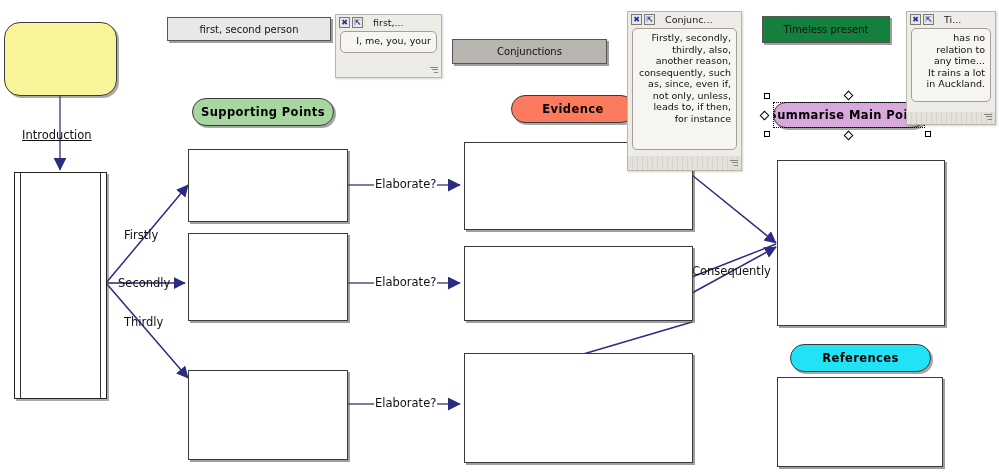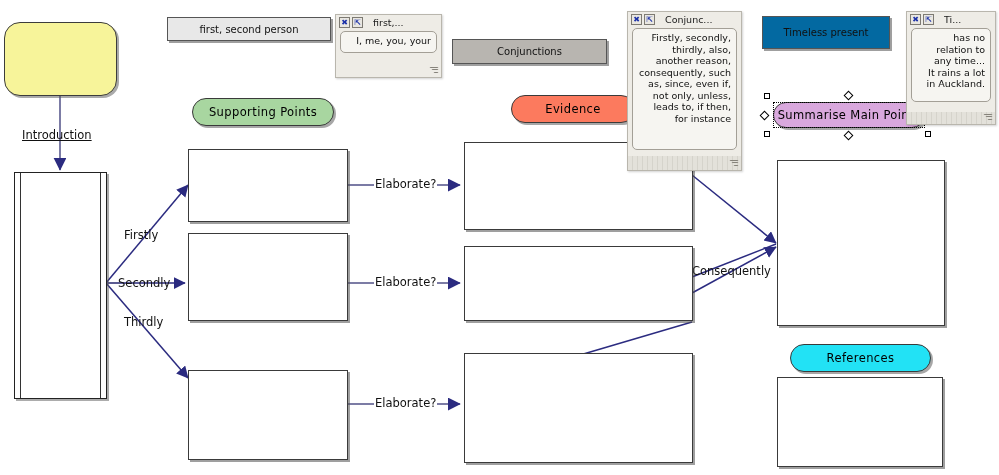--- a/index.html
+++ b/index.html
@@ -49,21 +49,21 @@
 
   
   .pill {
     position: absolute;
     display: flex;
     align-items: center;
     justify-content: center;
     border: 1.5px solid #3a3a3a;
     border-radius: 999px;
     font-family: "DejaVu Sans", sans-serif;
-    font-weight: normal;
+    font-weight: bold;
     font-size: 11.5px;
     letter-spacing: .4px;
     color: #000;
     box-shadow: 2px 2px 0 rgba(80,80,80,.5);
     white-space: nowrap;
     overflow: hidden;
   }
 
   
   .hdr-box {
@@ -279,21 +279,21 @@
   </div>
 
   <div class="hdr-box" style="left:167px; top:17px; width:164px; height:24px; background:#e8e8e8;">
     <span>first, second person</span>
   </div>
 
   <div class="hdr-box" style="left:452px; top:16px; width:155px; height:25px; background:#b8b5b0;margin-top:23px;">
     <span>Conjunctions</span>
   </div>
 
-  <div class="hdr-box" style="left:762px; top:16px; width:128px; height:33px; background:#0369a1;">
+  <div class="hdr-box" style="left:762px; top:16px; width:128px; height:27px; background:#15803d;">
     <span>Timeless present</span>
   </div>
 
   <div class="note-win" style="left:335px; top:14px; width:107px; height:64px;">
     <div class="note-title">
       <span class="note-btn">✖</span>
       <span class="note-btn">⇱</span>
       <span class="note-title-text">first,...</span>
     </div>
     <div class="note-body" style="height:22px;">

